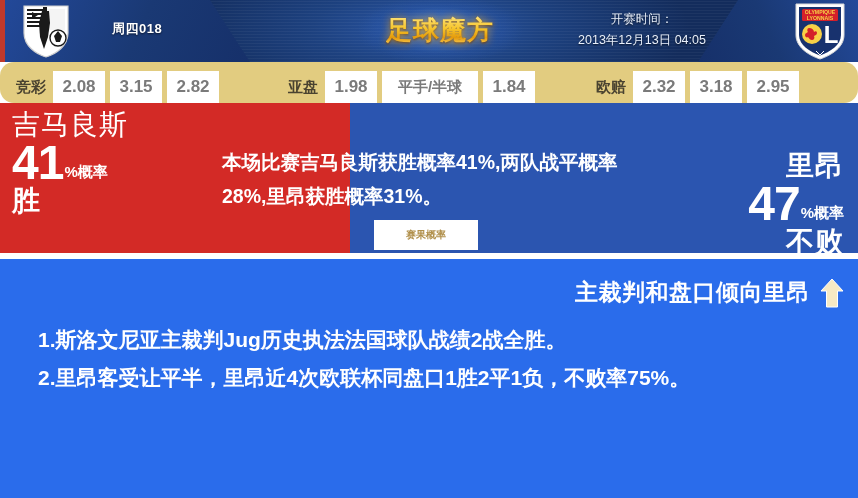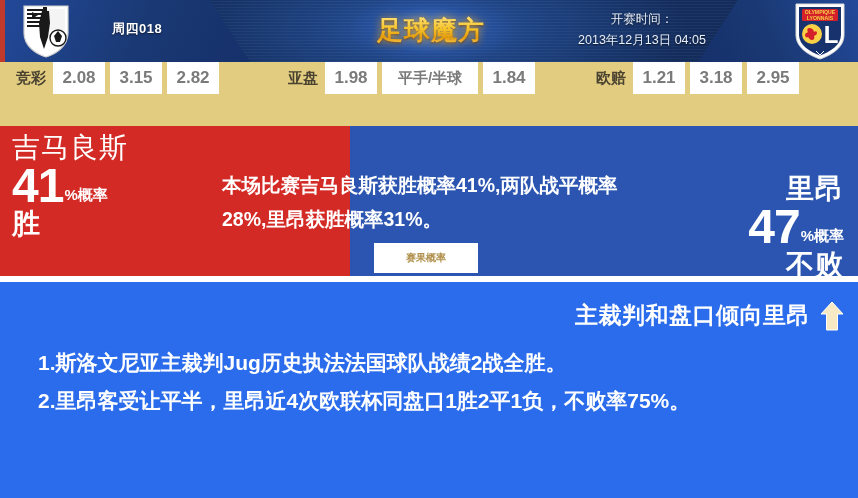--- a/index.html
+++ b/index.html
@@ -38,21 +38,21 @@
 
   .home-badge { position:absolute; left:18px; top:3px; width:56px; height:56px; }
   .away-badge { position:absolute; right:8px; top:1px; width:60px; height:60px; }
 
   .match-no {
     position:absolute; left:112px; top:20px;
     color:#ffffff; font-size:13px; font-weight:bold; letter-spacing:.5px;
     text-shadow:0 1px 2px rgba(0,0,0,.6);
   }
   .brand {
-    position:absolute; left:365px; top:8px; width:132px; height:44px;
+    position:absolute; left:374px; top:8px; width:132px; height:44px;
     display:flex; align-items:center; justify-content:center;
   }
   .brand-txt {
     font-size:26px; font-weight:bold; letter-spacing:1px;
     background:linear-gradient(180deg,#ffe98a 0%,#f6c42a 45%,#e49a0c 70%,#ffe27a 100%);
     -webkit-background-clip:text; background-clip:text; color:transparent;
     -webkit-text-fill-color:transparent;
     filter:drop-shadow(0 0 5px rgba(255,215,90,.75)) drop-shadow(0 1px 1px rgba(90,40,0,.9));
   }
   .brand:before{
@@ -61,22 +61,22 @@
     pointer-events:none;
   }
   .kickoff {
     position:absolute; right:96px; top:9px; width:240px; text-align:center;
     color:#e9f0fb; font-size:12.5px; line-height:21px;
     text-shadow:0 1px 2px rgba(0,0,0,.65);
   }
 
   
   .odds {
-    position:relative; width:858px; height:64px; background:#e2cc80;
-    display:flex; align-items:flex-start;
+    position:relative; width:858px; height:41px; background:#e2cc80;
+    display:flex; align-items:flex-end;border-radius:14px;
   }
   .odds-grp { display:flex; align-items:center; }
   .odds-label {
     color:#4a4330; font-size:15px; font-weight:bold; margin-right:7px; white-space:nowrap;
   }
   .odds-cell {
     background:#ffffff; color:#7a7a7a; font-size:17px; font-weight:bold;
     height:32px; min-width:52px; padding:0 8px; margin-right:5px;
     display:flex; align-items:center; justify-content:center; white-space:nowrap;
   }
@@ -220,21 +220,21 @@
       <span class="odds-label">亚盘</span>
       <span class="odds-cell">1.98</span>
       <span class="odds-cell wide">平手/半球</span>
       <span class="odds-cell">1.84</span>
     </div>
 
     <div class="sp2"></div>
 
     <div class="odds-grp">
       <span class="odds-label">欧赔</span>
-      <span class="odds-cell">1.21</span>
+      <span class="odds-cell">2.32</span>
       <span class="odds-cell">3.18</span>
       <span class="odds-cell">2.95</span>
     </div>
     <div class="odds-pad-r"></div>
   </div>
 
   <div class="prob">
     <div class="prob-red"></div>
 
     <div class="prob-home">

